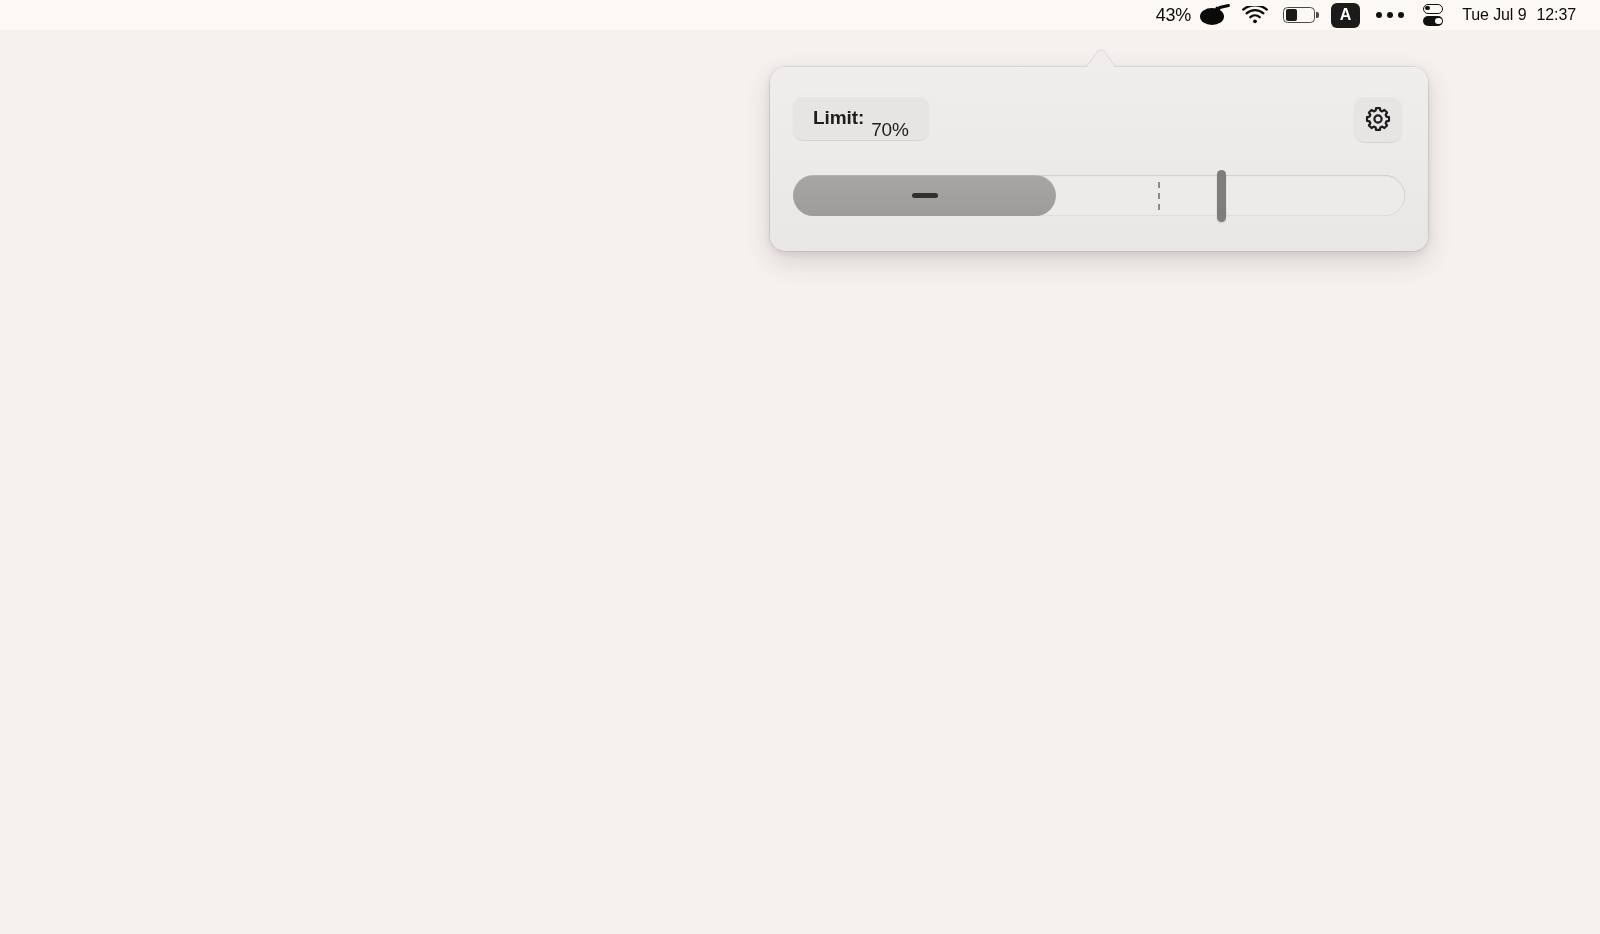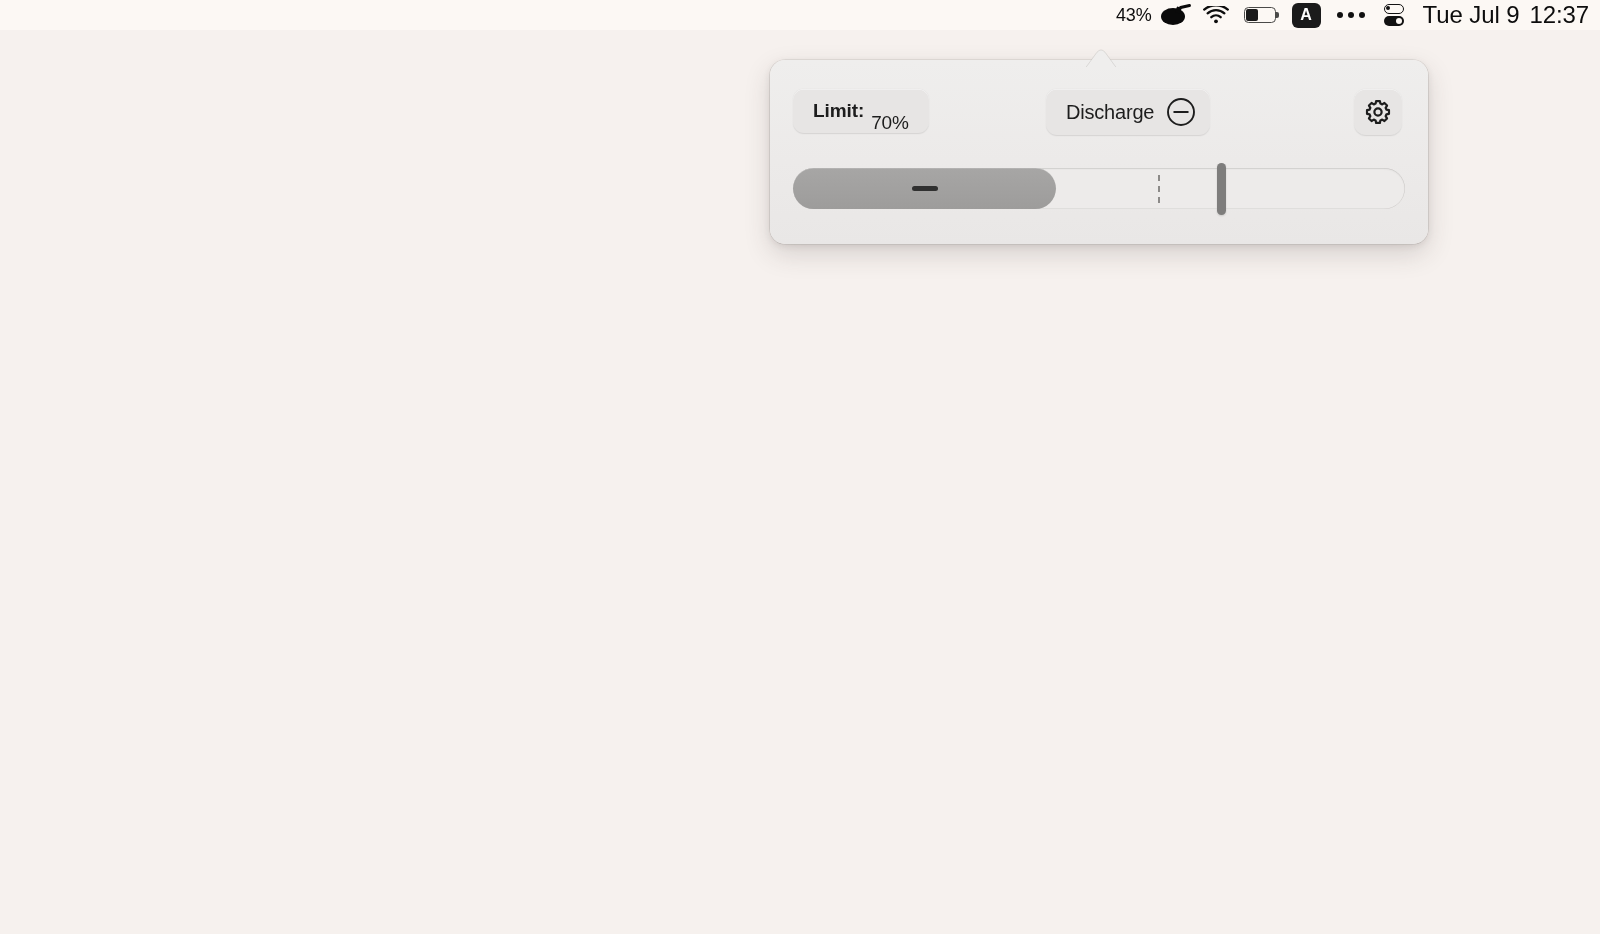--- a/index.html
+++ b/index.html
@@ -27,21 +27,21 @@
   
   #menubar {
     position: absolute;
     top: 0; left: 0;
     width: 1600px;
     height: 30px;
     background: #fcf8f4;
     display: flex;
     align-items: center;
     justify-content: flex-end;
-    padding-right: 11px;
+    padding-right: 24px;
     z-index: 5;
   }
 
   .mb-item {
     display: flex;
     align-items: center;
     height: 30px;
     color: #101010;
   }
 
@@ -154,42 +154,42 @@
   }
   .cc-sw.bot { background: #121212; }
   .cc-sw.bot::after {
     content: ""; position: absolute;
     right: 1.6px; top: 1.6px;
     width: 6.4px; height: 6.4px; border-radius: 50%;
     background: #fcf8f4;
   }
 
   .mb-clock {
-    font-size: 24px;
+    font-size: 16px;
     color: #0d0d0d;
     letter-spacing: -0.1px;
     display: flex;
     gap: 10px;
     text-align: center;
   }
 
   
   #popover-arrow {
     position: absolute;
     left: 1084px;
     top: 49px;
     width: 34px;
     height: 21px;
     z-index: 8;
   }
 
   #popover {
     position: absolute;
     left: 770px;
-    top: 60px;
+    top: 67px;
     width: 658px;
     height: 184px;
     background: linear-gradient(180deg, #efeeed 0%, #eceae9 55%, #e9e7e6 100%);
     border-radius: 15px;
     box-shadow:
       0 10px 26px rgba(60,50,45,0.17),
       0 2px 7px rgba(60,50,45,0.10),
       0 0 0 0.6px rgba(140,135,130,0.30);
     z-index: 7;
   }
@@ -373,29 +373,20 @@
 
 <div id="popover">
 
   <div id="pop-top-row">
 
     <div class="pill" id="limit-pill">
       <span class="lbl">Limit:</span>
       <span class="val">70%</span>
     </div>
 
-    <div class="pill" id="discharge-pill">
-      <span>Discharge</span>
-      <span class="circ-icon">
-        <svg width="30" height="30" viewBox="0 0 30 30" aria-hidden="true">
-          <circle cx="15" cy="15" r="13" fill="none" stroke="#1d1d1d" stroke-width="1.9"></circle>
-          <line x1="8.2" y1="15" x2="21.8" y2="15" stroke="#1d1d1d" stroke-width="1.9" stroke-linecap="round"></line>
-        </svg>
-      </span>
-    </div>
 
 
     <div class="pill" id="settings-btn">
       <span class="circ-icon">
         <svg width="28" height="28" viewBox="0 0 24 24" aria-hidden="true">
           <path fill="none" stroke="#1d1d1d" stroke-width="1.9" stroke-linejoin="round" d="M10.4 2.6h3.2l.45 2.2 1.55.65 1.9-1.2 2.25 2.25-1.2 1.9.65 1.55 2.2.45v3.2l-2.2.45-.65 1.55 1.2 1.9-2.25 2.25-1.9-1.2-1.55.65-.45 2.2h-3.2l-.45-2.2-1.55-.65-1.9 1.2-2.25-2.25 1.2-1.9-.65-1.55-2.2-.45v-3.2l2.2-.45.65-1.55-1.2-1.9 2.25-2.25 1.9 1.2 1.55-.65z"></path>
           <circle cx="12" cy="12" r="3.1" fill="none" stroke="#1d1d1d" stroke-width="1.9"></circle>
         </svg>
       </span>
     </div>

